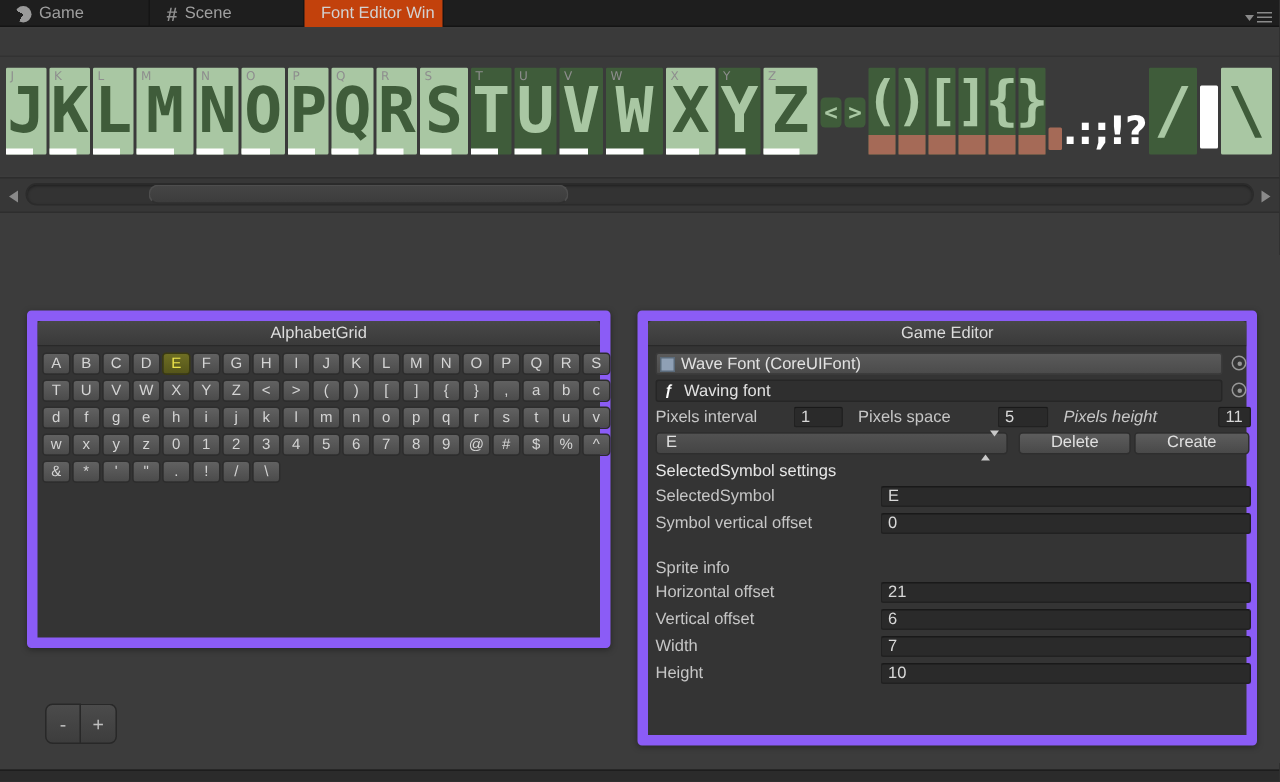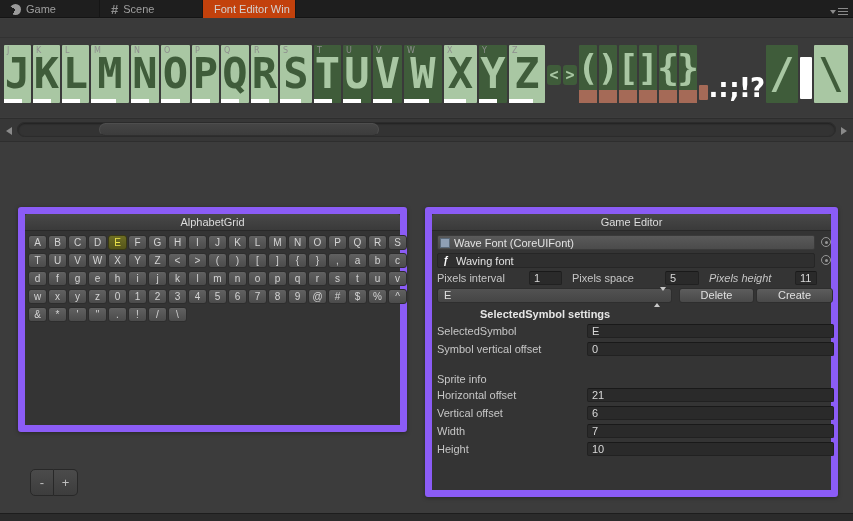--- a/index.html
+++ b/index.html
@@ -59,21 +59,21 @@
   
   #kb{padding:4px 3px;}
   .kb-row{display:flex;margin-bottom:3px;}
   .key{width:19px;height:15px;margin-right:1px;border-radius:3px;flex:0 0 auto;
        background:linear-gradient(#616161,#4b4b4b);border:1px solid #2d2d2d;
        color:#d4d4d4;font-size:10px;text-align:center;line-height:13px;cursor:default;}
   .key.sel{background:linear-gradient(#6e6e24,#55551a);border-color:#3a3a12;color:#ece44a;}
 
   
   .lbl{position:absolute;left:5px;height:14px;line-height:14px;color:#c6c6c6;white-space:nowrap;}
-  .bold-lbl{font-weight:bold;color:#e6e6e6;margin-left:43px;}
+  .bold-lbl{font-weight:normal;color:#e6e6e6;}
   .field{position:absolute;height:14px;background:#2a2a2a;border:1px solid #212121;border-top-color:#191919;
          border-radius:2px;color:#d8d8d8;line-height:12px;padding-left:4px;overflow:hidden;}
   .objfield{position:absolute;left:5px;width:378px;height:15px;border-radius:2px;color:#e2e2e2;
             display:flex;align-items:center;gap:4px;padding-left:2px;overflow:hidden;}
   .objfield.of-light{background:linear-gradient(#5a5a5a,#4b4b4b);border:1px solid #3a3a3a;}
   .objfield.of-dark{background:#2f2f2f;border:1px solid #262626;}
   .so-icon{width:10px;height:10px;background:#8fa0b5;border:1px solid #5a6a7a;flex:0 0 auto;}
   .font-asset-icon{color:#ffffff;font-weight:bold;font-size:10px;width:12px;text-align:center;flex:0 0 auto;}
   .picker{position:absolute;left:389px;width:10px;height:10px;border:1px solid #979797;border-radius:50%;
           display:flex;align-items:center;justify-content:center;}
@@ -399,21 +399,21 @@
       </div>
       <div class="picker" style="top:24px;">
           <span class="dot"></span>
         </div>
 
       <span class="lbl" style="top:40px;left:5px;">Pixels interval</span>
       <div class="field" style="top:40px;left:97px;width:33px;">1</div>
       <span class="lbl" style="top:40px;left:140px;">Pixels space</span>
       <div class="field" style="top:40px;left:233px;width:34px;">5</div>
       <span class="lbl" style="top:40px;left:277px;font-style:italic;">Pixels height</span>
-      <div class="field" style="top:40px;left:363px;width:22px;">11</div>
+      <div class="field" style="top:40px;left:380px;width:22px;">11</div>
 
       <div class="dropdown" style="top:57px;">
         <span>E</span>
         <span class="dd-arrows">
           <span class="tri-up"></span><span class="tri-down"></span>
         </span>
       </div>
       <div class="btn" style="top:57px;left:247px;width:75px;">Delete</div>
       <div class="btn" style="top:57px;left:324px;width:77px;">Create</div>
 

